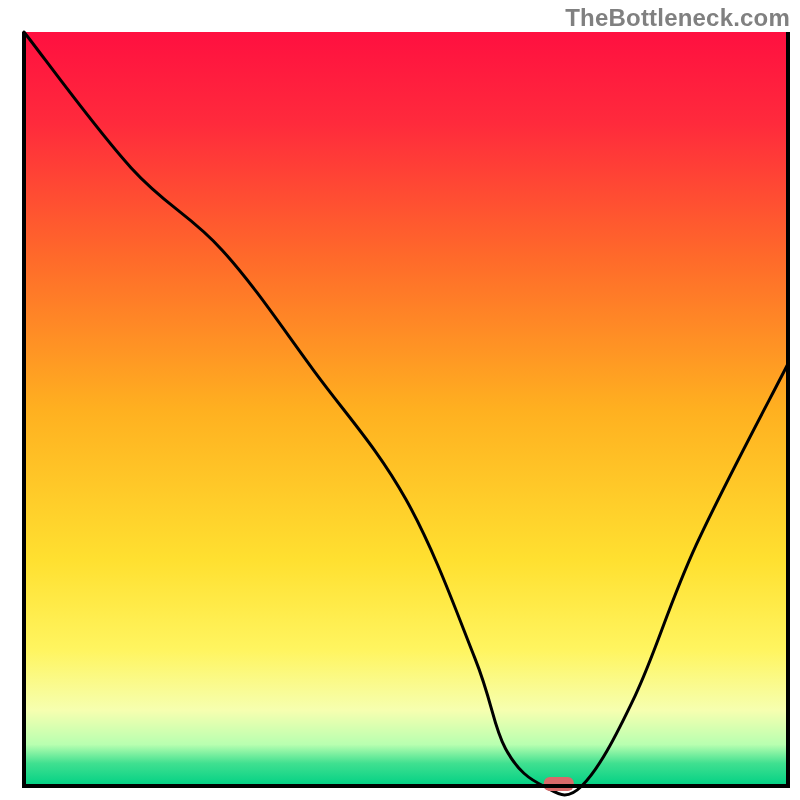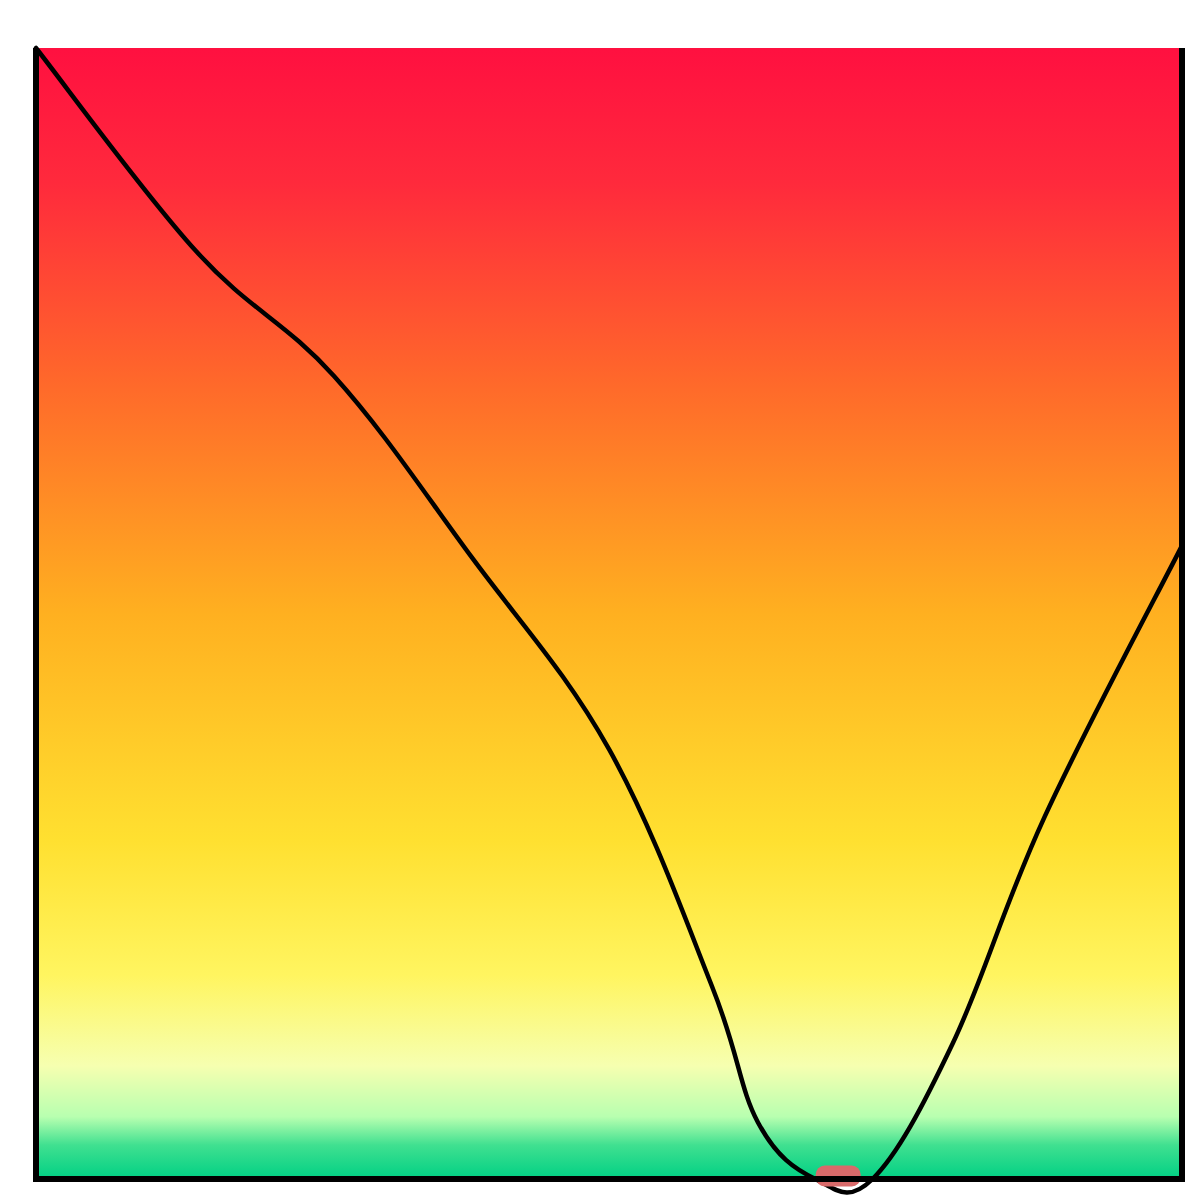--- a/index.html
+++ b/index.html
@@ -25,20 +25,21 @@
     letter-spacing: 0.2px;
   }
   svg {
     display: block;
   }
 </style>
 </head>
 <body>
 
 <div class="container">
+  <div class="watermark">TheBottleneck.com</div>
 
   <svg id="chart-svg" width="800" height="800" viewBox="0 0 800 800">
     <defs>
       <linearGradient id="bg-grad" x1="0" y1="0" x2="0" y2="1">
           <stop offset="0.00%" stop-color="#ff1040"></stop>
           <stop offset="12.00%" stop-color="#ff2a3c"></stop>
           <stop offset="30.00%" stop-color="#ff6a2a"></stop>
           <stop offset="50.00%" stop-color="#ffb020"></stop>
           <stop offset="70.00%" stop-color="#ffe030"></stop>
           <stop offset="82.00%" stop-color="#fff560"></stop>

